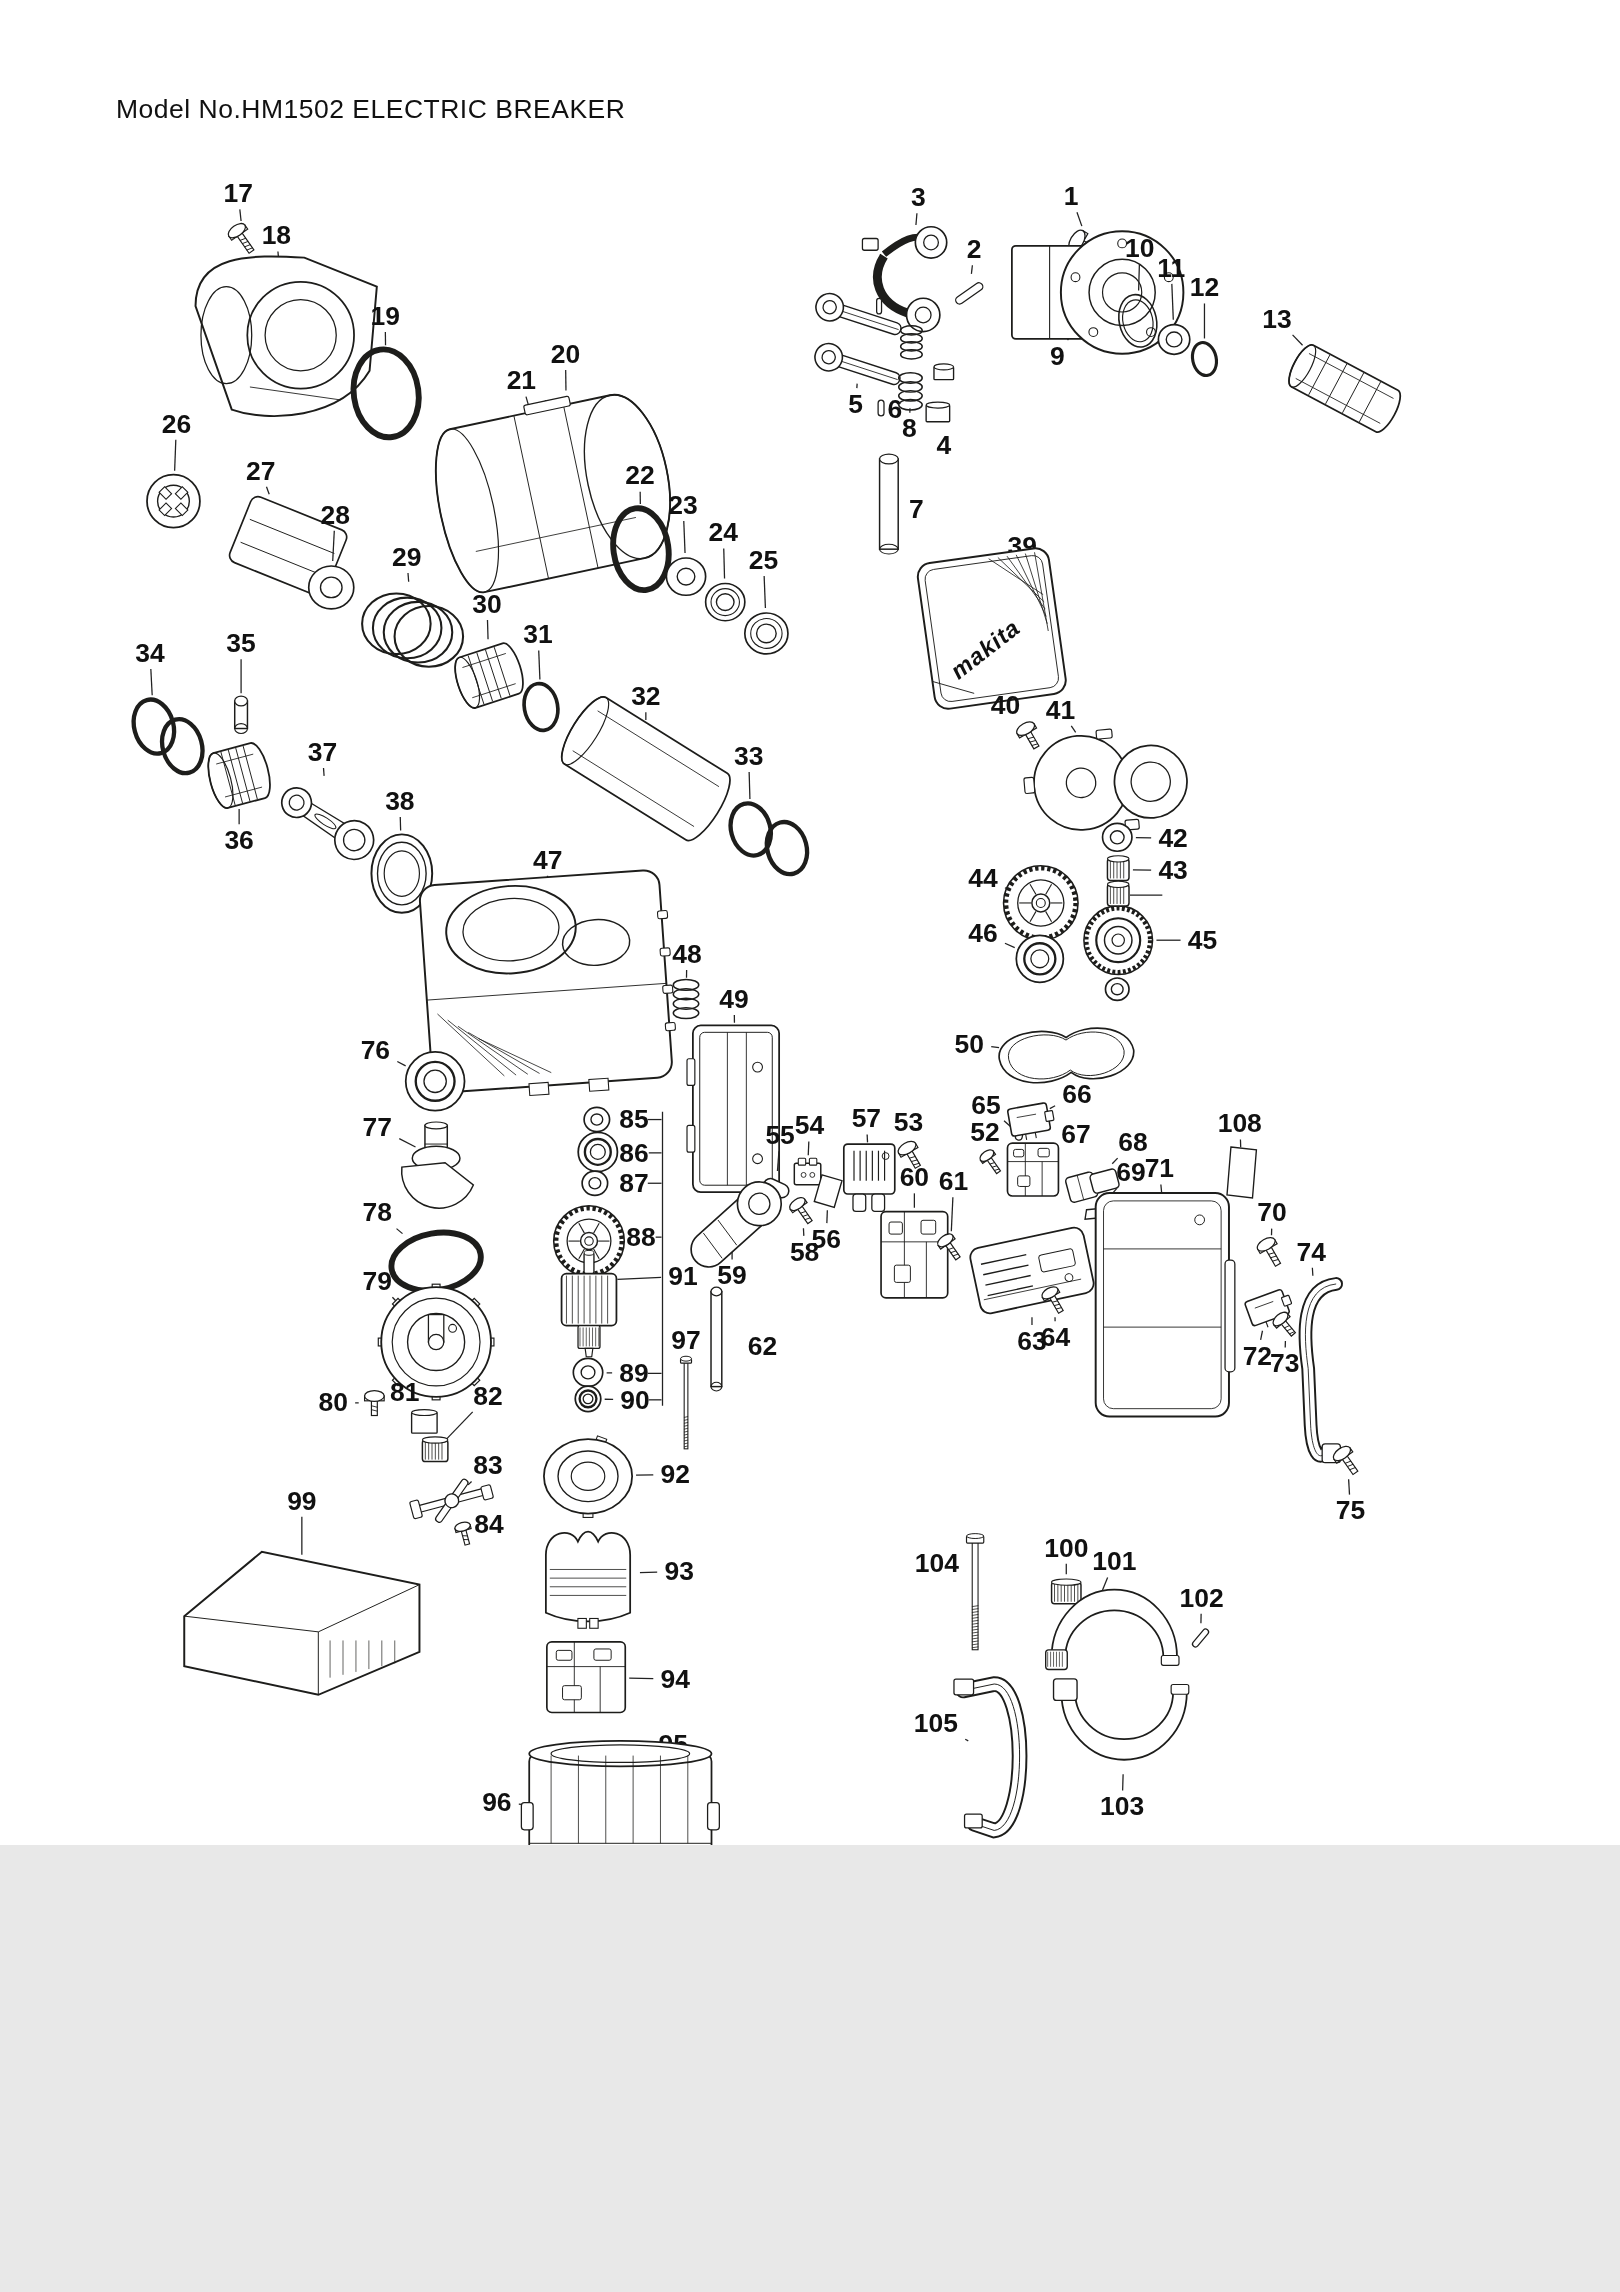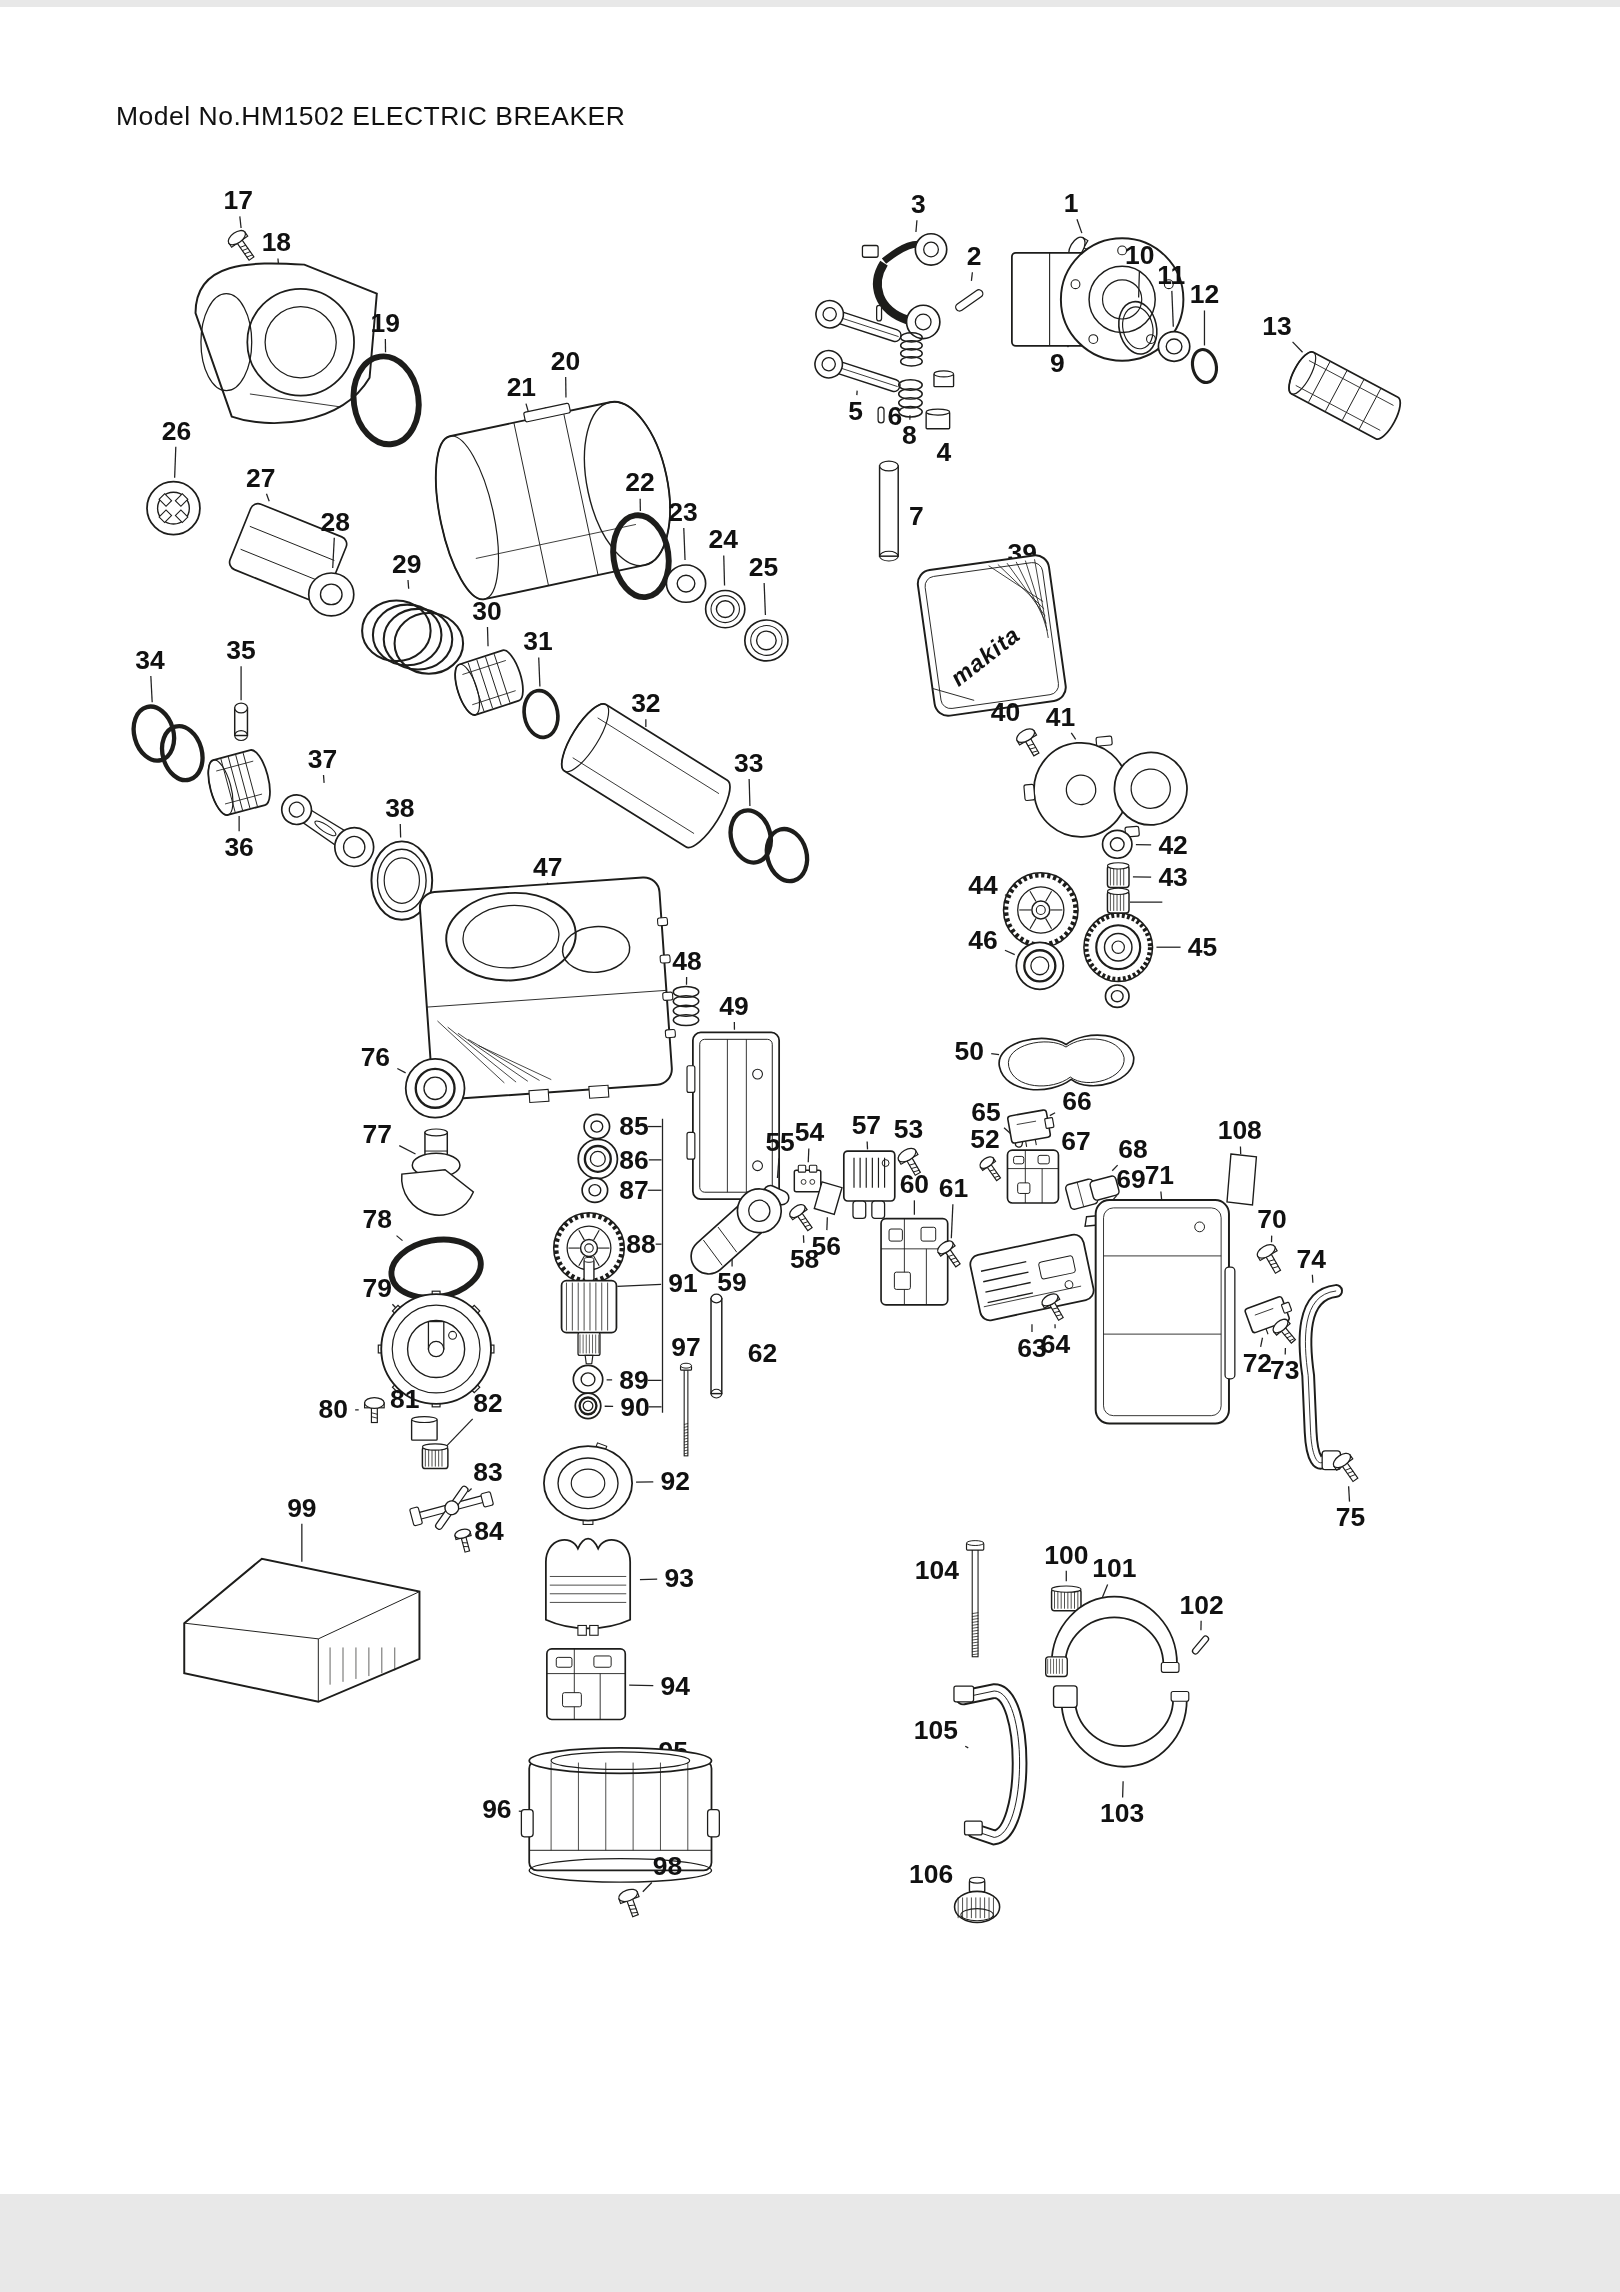--- a/index.html
+++ b/index.html
@@ -1,16 +1,16 @@
 <!DOCTYPE html>
 <html><head>
 <meta charset="utf-8">
 <style>
   html,body{margin:0;padding:0;background:#e8e8e8;}
-  .page{position:relative;width:1620px;height:2187px;background:#ffffff;margin:7px auto;
+  .page{position:relative;width:1620px;height:1845px;background:#ffffff;margin:0 auto;
         font-family:"Liberation Sans",sans-serif;overflow:hidden;text-align:right;}
   .title{position:absolute;left:116px;top:94px;font-size:26.5px;color:#111;
          letter-spacing:0.5px;white-space:nowrap;}
   svg{position:absolute;left:0;top:0;}
   .ld,.xl{stroke:#222;stroke-width:1.3;}
   text.pl{font-family:"Liberation Sans",sans-serif;font-size:27px;font-weight:600;
           fill:#111;text-anchor:middle;}
   .brand{font-family:"Liberation Sans",sans-serif;font-style:italic;font-weight:700;
          font-size:24px;fill:#111;text-anchor:middle;letter-spacing:1px;}
 </style>

